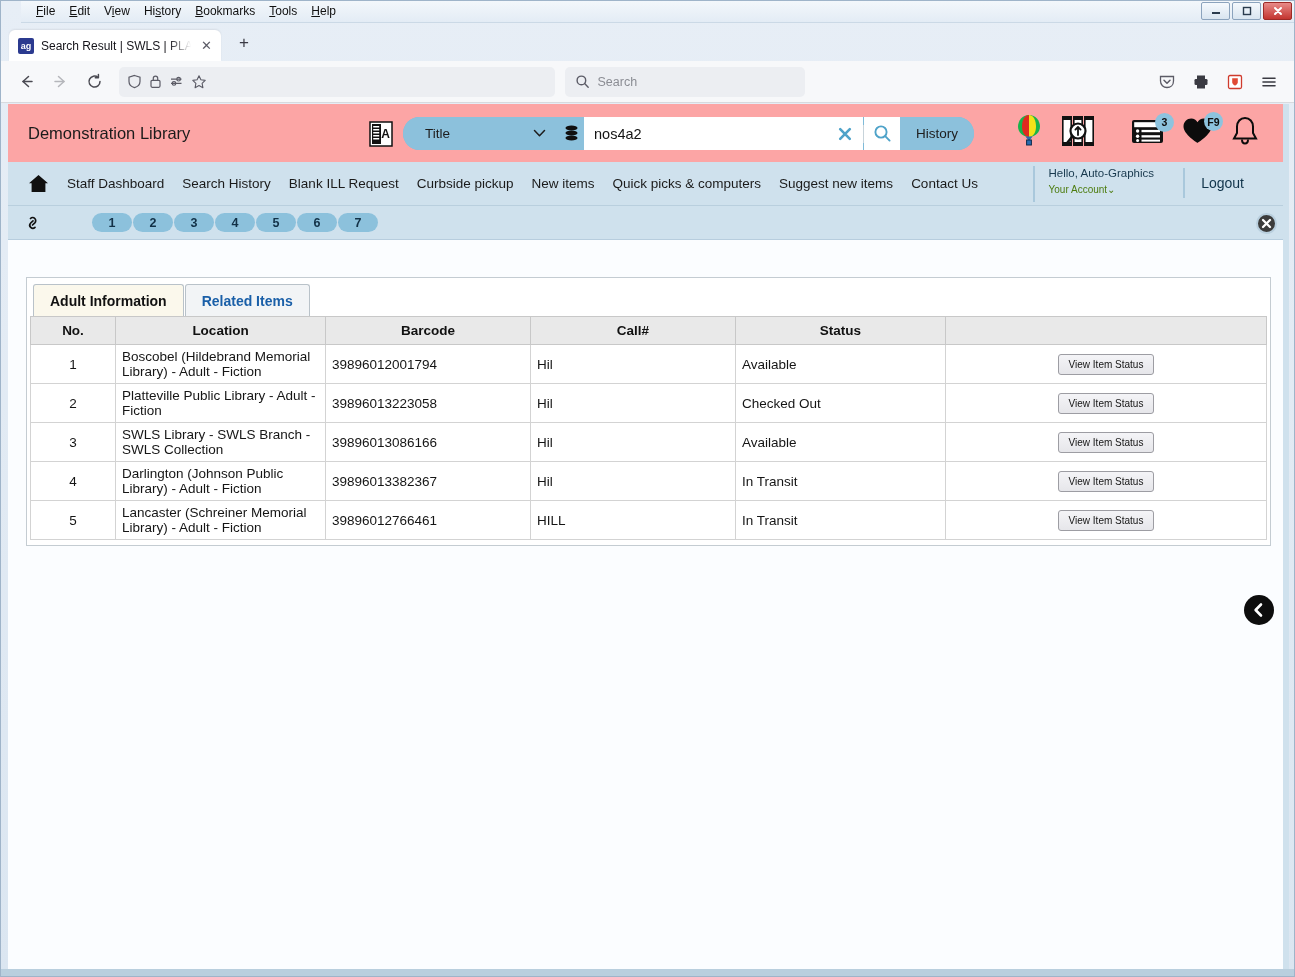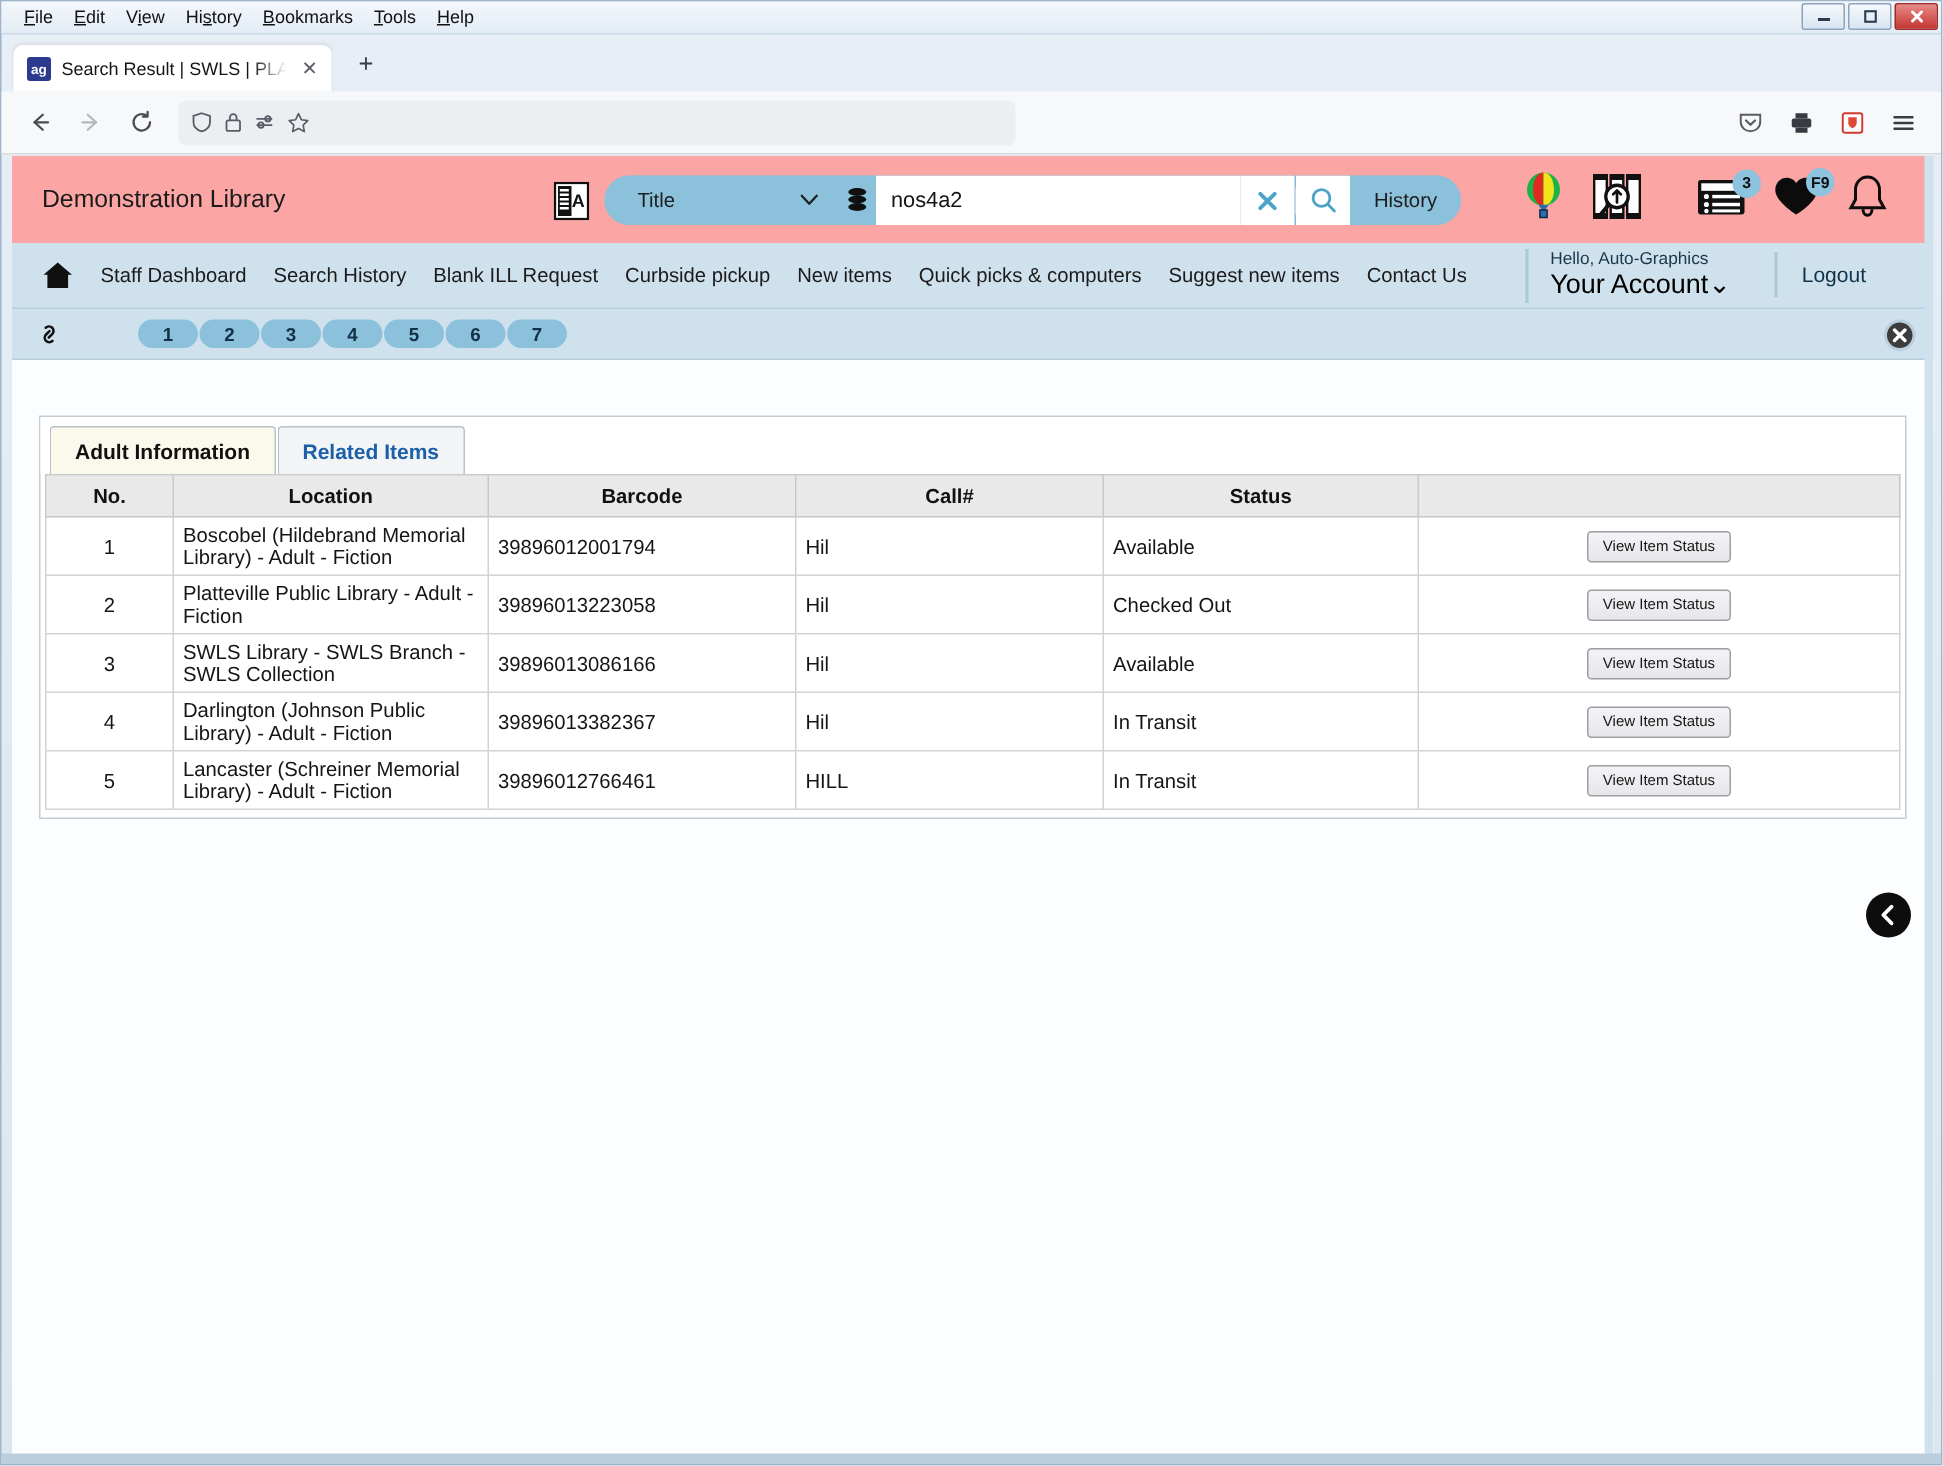--- a/index.html
+++ b/index.html
@@ -20,20 +20,21 @@
   }
 
   
   .titlebar {
     position: relative;
     height: 22px;
     background: linear-gradient(180deg,#f3f7fb 0%, #e3ecf5 100%);
     display: flex; align-items: center;
     padding-left: 8px;
     border-bottom: 1px solid #cbd9e6;
+    margin-left: 20px;
   }
   .menu-item {
     font-size: 12px; color: #111;
     padding: 1px 7px 2px 7px;
     line-height: 16px;
     white-space: nowrap;
   }
   .menu-item u { text-decoration: underline; }
   .wincontrols {
     position: absolute; right: 2px; top: 1px;
@@ -232,21 +233,21 @@
     font-size: 13.5px; color: #1b1b1b; text-decoration: none;
     white-space: nowrap;
   }
   .account-block {
     position: absolute; right: 135px; top: 4px;
     padding-left: 14px;
     border-left: 2px solid #a9c8dc;
     height: 36px;
   }
   .account-hello { font-size: 11.5px; color:#17384d; line-height: 14px; }
-  .account-name { font-size: 18px; color:#000000; line-height: 19px; }
+  .account-name { font-size: 10px; color:#4d7c0f; line-height: 19px; }
   .logout-block {
     position: absolute; right: 45px; top: 6px;
     padding-left: 16px;
     border-left: 2px solid #a9c8dc;
     height: 30px; display:flex;align-items:center;
   }
   .logout-block a { font-size: 14px; color: #10334a; text-decoration:none; }
 
   
   .pagerbar {
@@ -445,20 +446,29 @@
             <circle cx="5" cy="9.4" r="1.8" fill="none" stroke="currentColor" stroke-width="1.2"></circle>
           </svg>
       </span>
       <span style="color:#5b5b66;display:flex;">
         <svg width="16" height="16" viewBox="0 0 16 16">
             <path d="M8 1.8 L9.9 5.8 L14.2 6.4 L11.1 9.4 L11.9 13.7 L8 11.6 L4.1 13.7 L4.9 9.4 L1.8 6.4 L6.1 5.8 Z" fill="none" stroke="currentColor" stroke-width="1.1" stroke-linejoin="round"></path>
           </svg>
       </span>
     </div>
 
+    <div class="searchbar">
+      <span style="color:#5b5b66;display:flex;">
+        <svg width="15" height="15" viewBox="0 0 15 15">
+            <circle cx="6.4" cy="6.4" r="4.3" fill="none" stroke="currentColor" stroke-width="1.4"></circle>
+            <path d="M9.6 9.6 L13.2 13.2" stroke="currentColor" stroke-width="1.4" stroke-linecap="round"></path>
+          </svg>
+      </span>
+      <span class="lbl">Search</span>
+    </div>
 
     <div class="navspacer"></div>
 
     <div class="navbtn">
       <svg width="18" height="18" viewBox="0 0 18 18">
           <path d="M2.5 3.5 H15.5 V8 C15.5 12 12.6 14.5 9 14.5 C5.4 14.5 2.5 12 2.5 8 Z" fill="none" stroke="#5b5b66" stroke-width="1.3"></path>
           <path d="M6 7.3 L9 10.2 L12 7.3" fill="none" stroke="#5b5b66" stroke-width="1.5" stroke-linecap="round" stroke-linejoin="round"></path>
         </svg>
     </div>
     <div class="navbtn">

